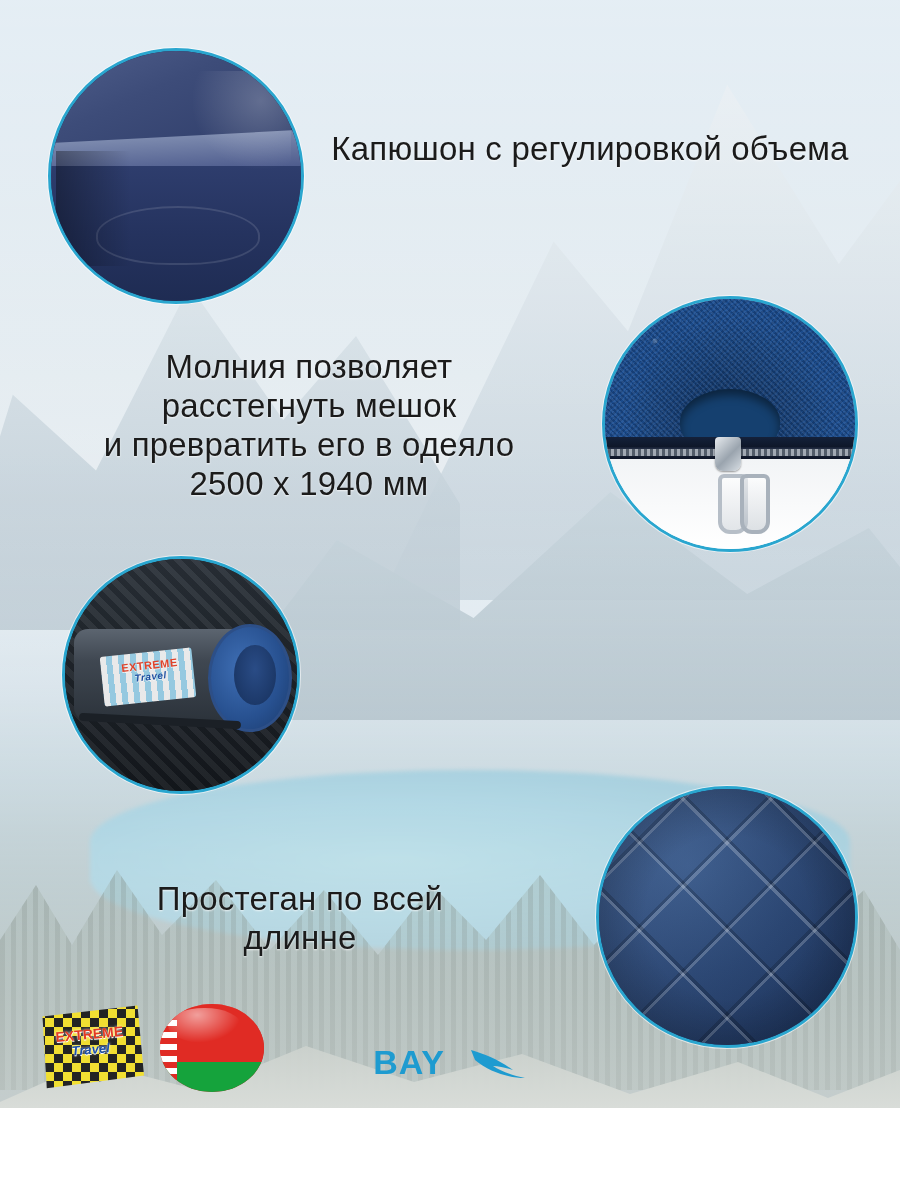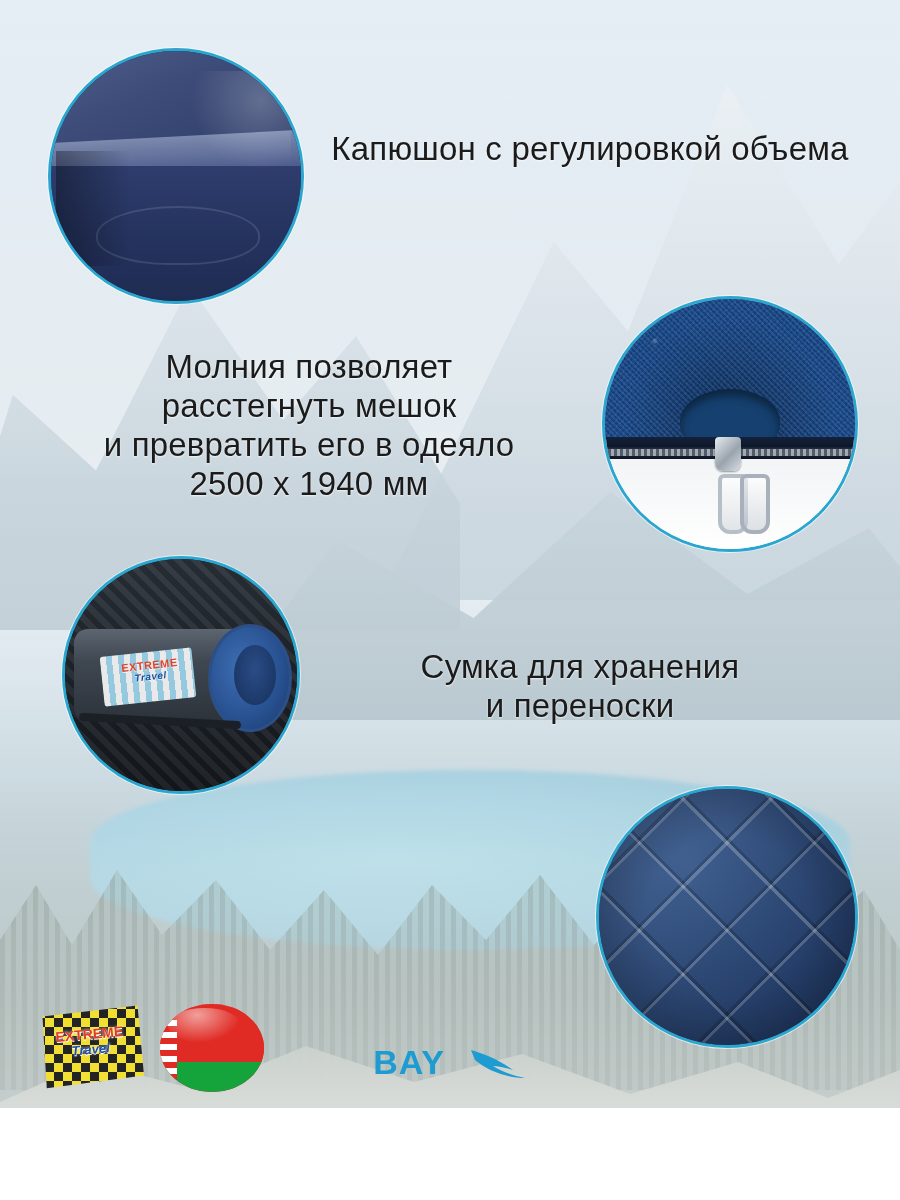--- a/index.html
+++ b/index.html
@@ -398,28 +398,28 @@
     <div class="bag-body"></div>
     <div class="bag-cap"></div>
     <div class="bag-cap-in"></div>
     <div class="bag-label"></div>
     <div class="bag-label-txt">
       <span>EXTREME</span>
       <small>Travel</small>
     </div>
     <div class="bag-strap"></div>
   </div>
-  <div class="caption cap-bag">Сумка для хранения
-и переноски</div>
 
   <div class="photo-circle c-quilt">
     <div class="quilt-bg"></div>
     <div class="quilt-lines"></div>
     <div class="quilt-vig"></div>
   </div>
+  <div class="caption cap-quilt">Простеган по всей
+длинне</div>
 
   <div class="badge-extreme"></div>
   <div class="badge-extreme-txt">
     <span>EXTREME</span>
     <small>Travel</small>
   </div>
 
   <div class="badge-flag">
     <div class="flag-red"></div>
     <div class="flag-green"></div>

